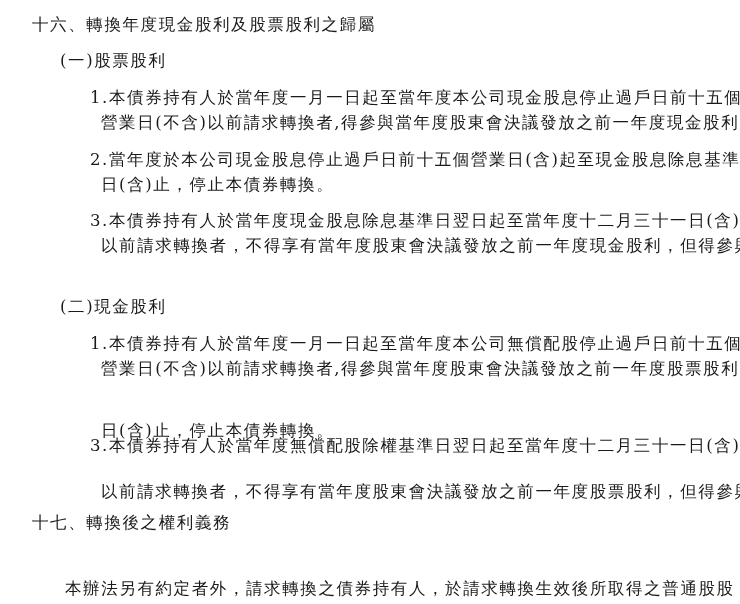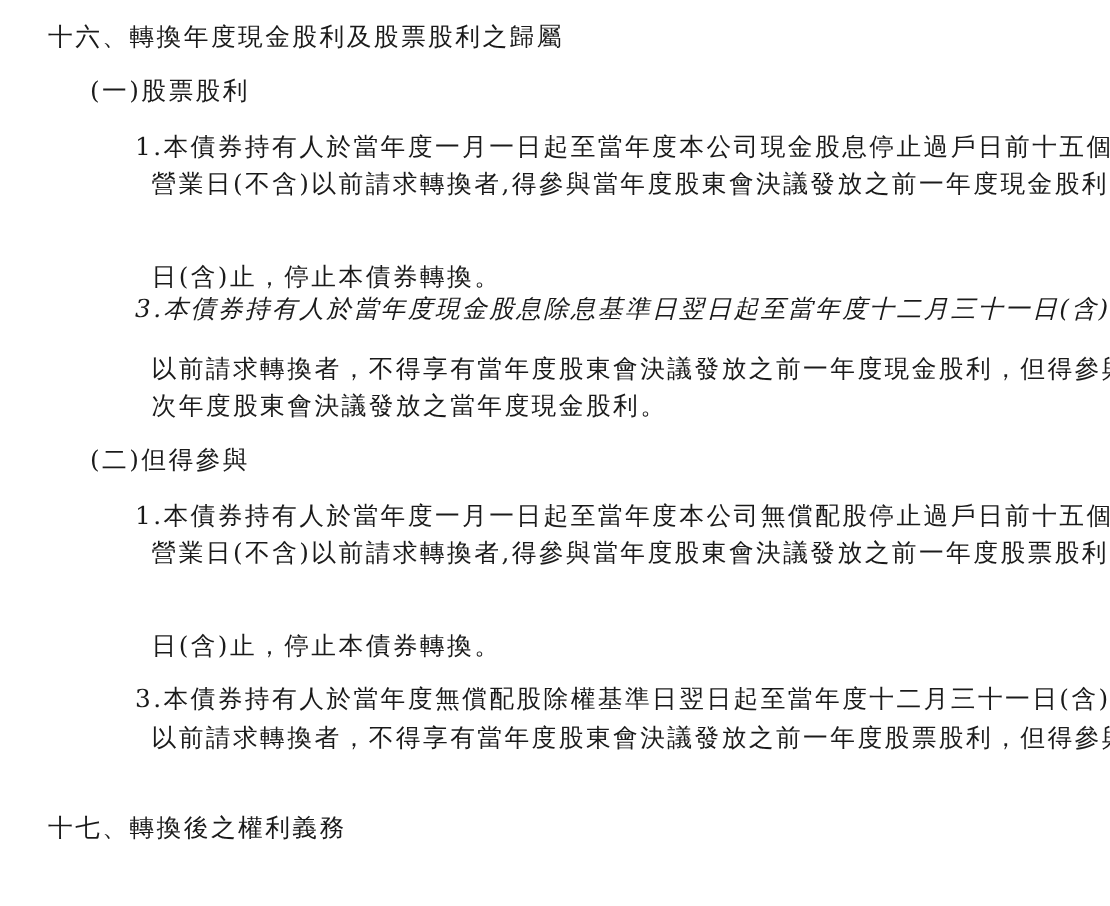--- a/index.html
+++ b/index.html
@@ -41,32 +41,33 @@
 
 <div class="doc">
 
   <div class="line h1" style="top:15px;">十六、轉換年度現金股利及股票股利之歸屬</div>
 
   <div class="line h2" style="top:51px;">(一)股票股利</div>
 
   <div class="line item-first" style="top:88px;">1.本債券持有人於當年度一月一日起至當年度本公司現金股息停止過戶日前十五個</div>
   <div class="line item-cont" style="top:113px;">營業日(不含)以前請求轉換者,得參與當年度股東會決議發放之前一年度現金股利。</div>
 
+  <div class="line item-first" style="top:150px;">2.當年度於本公司現金股息停止過戶日前十五個營業日(含)起至現金股息除息基準</div>
   <div class="line item-cont" style="top:175px;">日(含)止，停止本債券轉換。</div>
 
-  <div class="line item-first" style="top:196px;font-style:italic;">3.本債券持有人於當年度現金股息除息基準日翌日起至當年度十二月三十一日(含)</div>
+  <div class="line item-first" style="top:211px;">3.本債券持有人於當年度現金股息除息基準日翌日起至當年度十二月三十一日(含)</div>
   <div class="line item-cont" style="top:236px;">以前請求轉換者，不得享有當年度股東會決議發放之前一年度現金股利，但得參與</div>
-  <div class="line item-cont" style="top:261px;">次年度股東會決議發放之當年度現金股利。</div>
 
-  <div class="line h2" style="top:297px;">(二)但得參與</div>
+  <div class="line h2" style="top:297px;">(二)現金股利</div>
 
   <div class="line item-first" style="top:334px;">1.本債券持有人於當年度一月一日起至當年度本公司無償配股停止過戶日前十五個</div>
   <div class="line item-cont" style="top:359px;">營業日(不含)以前請求轉換者,得參與當年度股東會決議發放之前一年度股票股利。</div>
 
   <div class="line item-cont" style="top:421px;">日(含)止，停止本債券轉換。</div>
 
-  <div class="line item-first" style="top:456px;">3.本債券持有人於當年度無償配股除權基準日翌日起至當年度十二月三十一日(含)</div>
+  <div class="line item-first" style="top:436px;">3.本債券持有人於當年度無償配股除權基準日翌日起至當年度十二月三十一日(含)</div>
   <div class="line item-cont" style="top:482px;">以前請求轉換者，不得享有當年度股東會決議發放之前一年度股票股利，但得參與</div>
 
-  <div class="line h1" style="top:542px;font-family:Liberation Serif, serif;">十七、轉換後之權利義務</div>
+  <div class="line h1" style="top:513px;font-family:Liberation Serif, serif;">十七、轉換後之權利義務</div>
 
+  <div class="line para" style="top:579px;">本辦法另有約定者外，請求轉換之債券持有人，於請求轉換生效後所取得之普通股股</div>
 
 </div>
 
 </body></html>

